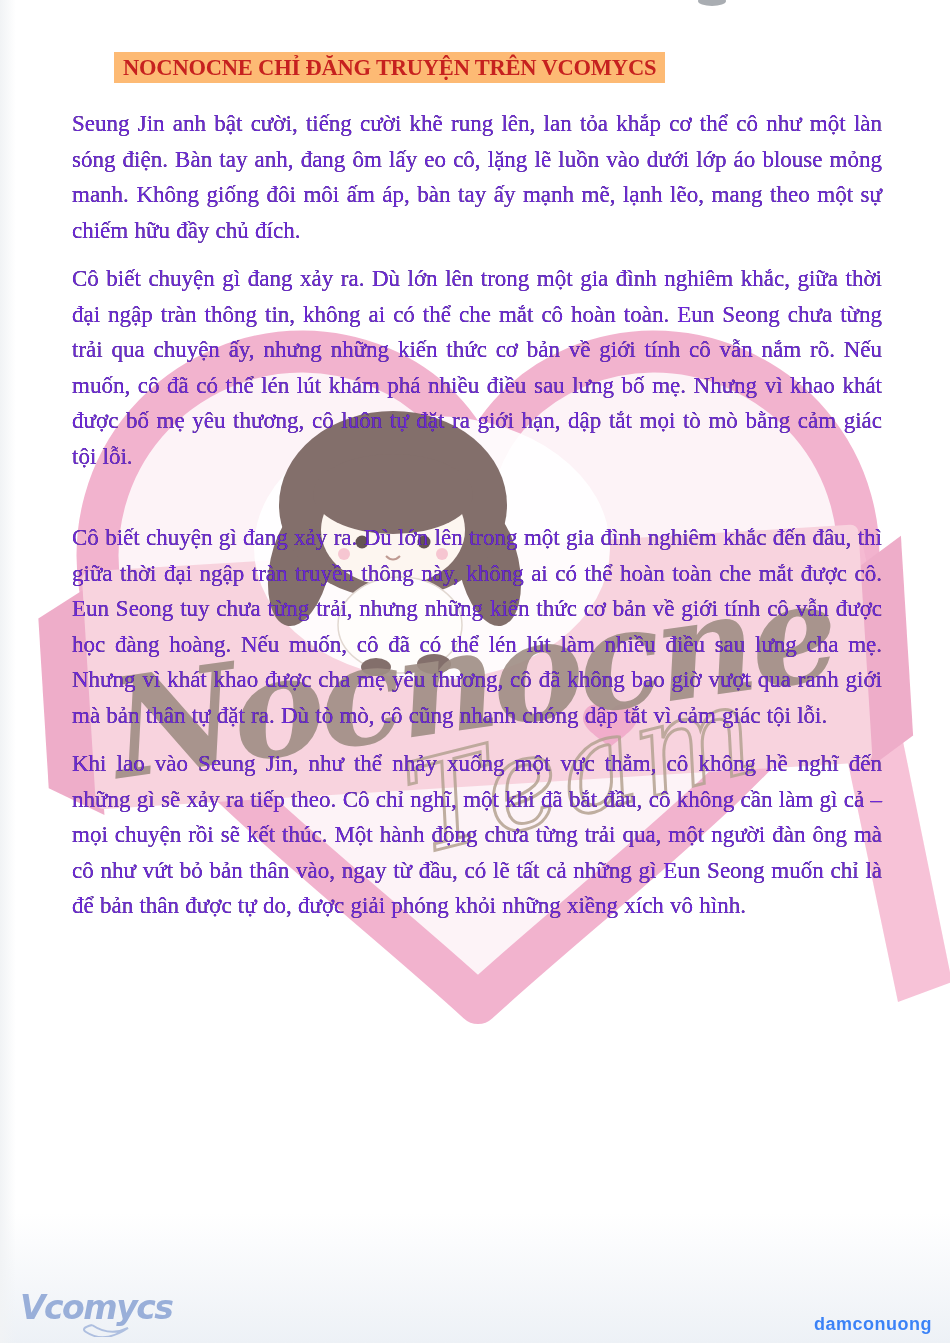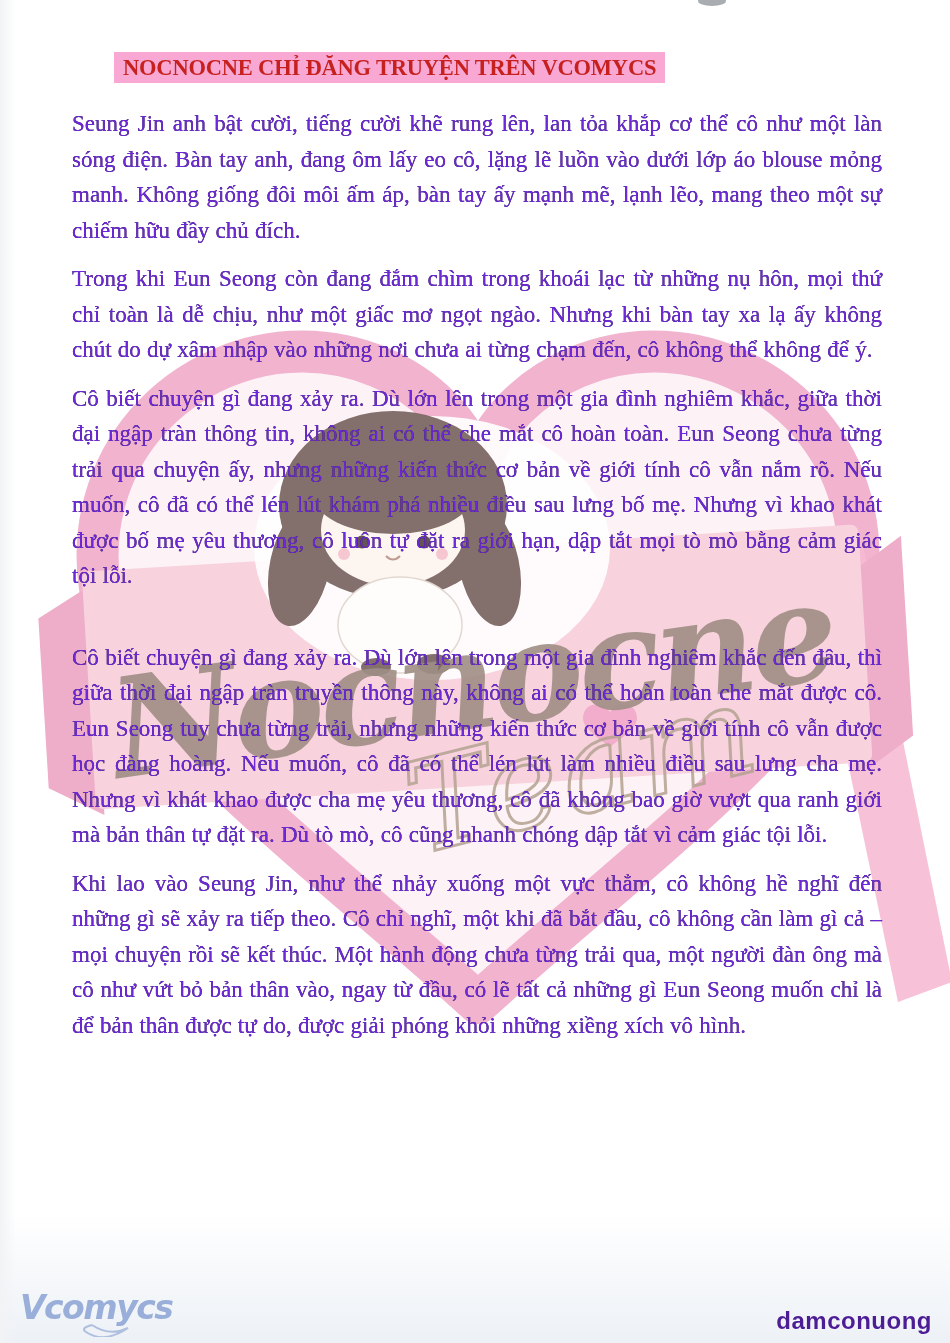--- a/index.html
+++ b/index.html
@@ -20,40 +20,40 @@
   }
   .watermark{
     position:absolute;left:0;top:0;z-index:1;pointer-events:none;
   }
   .page-content{
     position:absolute;left:0;top:0;width:950px;z-index:2;
     padding:0 68px 0 72px;box-sizing:border-box;
   }
   .notice{
     display:inline-block;margin:52px 0 0 42px;padding:3px 9px 2px 9px;
-    background:#f9a8d4;color:#c6211f;
+    background:#fdba74;color:#c6211f;
     font-family:"Liberation Serif", serif;font-weight:bold;
     font-size:22.5px;letter-spacing:-0.2px;white-space:nowrap;
   }
   .para{
     margin:0 0 13px 0;
     text-align:justify;
     font-size:23px;line-height:35.5px;color:#6d28d9;
     text-shadow:0 0 0.55px #1a1a1a;
     word-spacing:0.5px;
   }
   .para.first{margin-top:23px;}
   .para.after-watermark-gap{margin-top:46px;}
   .footer-logo{
     position:absolute;left:14px;bottom:6px;z-index:3;
   }
   .footer-credit{
     position:absolute;right:18px;bottom:8px;z-index:3;
     font-family:"Liberation Sans", sans-serif;font-weight:bold;
-    font-size:24px;color:#4c1d95;letter-spacing:0.5px;
+    font-size:18px;color:#3b82f6;letter-spacing:0.5px;
     text-shadow:0 0 1px #ffffff;
   }
 </style>
 </head>
 <body>
 
 <div class="edge-tint"></div>
 <div class="top-notch"></div>
 
 <svg class="watermark" width="950" height="1343" viewBox="0 0 950 1343" aria-hidden="true">
@@ -96,21 +96,20 @@
 
     <text x="475" y="728" text-anchor="middle" font-family="DejaVu Serif, serif" font-size="138" font-weight="bold" font-style="italic" letter-spacing="-5" fill="#8f7b70" opacity="0.9" transform="rotate(-8 475 700)">Nocnocne</text>
     <text x="585" y="812" text-anchor="middle" font-family="DejaVu Serif, serif" font-size="126" font-style="italic" letter-spacing="3" fill="none" stroke="#a8937f" stroke-width="3" opacity="0.85" transform="rotate(-14 585 780)">Team</text>
   </g>
 </svg>
 
 <div class="page-content">
   <span class="notice">NOCNOCNE CHỈ ĐĂNG TRUYỆN TRÊN VCOMYCS</span>
 
   <p class="para first">Seung Jin anh bật cười, tiếng cười khẽ rung lên, lan tỏa khắp cơ thể cô như một làn sóng điện. Bàn tay anh, đang ôm lấy eo cô, lặng lẽ luồn vào dưới lớp áo blouse mỏng manh. Không giống đôi môi ấm áp, bàn tay ấy mạnh mẽ, lạnh lẽo, mang theo một sự chiếm hữu đầy chủ đích.</p>
-  <p class="para">Trong khi Eun Seong còn đang đắm chìm trong khoái lạc từ những nụ hôn, mọi thứ chỉ toàn là dễ chịu, như một giấc mơ ngọt ngào. Nhưng khi bàn tay xa lạ ấy không chút do dự xâm nhập vào những nơi chưa ai từng chạm đến, cô không thể không để ý.</p>
   <p class="para">Cô biết chuyện gì đang xảy ra. Dù lớn lên trong một gia đình nghiêm khắc, giữa thời đại ngập tràn thông tin, không ai có thể che mắt cô hoàn toàn. Eun Seong chưa từng trải qua chuyện ấy, nhưng những kiến thức cơ bản về giới tính cô vẫn nắm rõ. Nếu muốn, cô đã có thể lén lút khám phá nhiều điều sau lưng bố mẹ. Nhưng vì khao khát được bố mẹ yêu thương, cô luôn tự đặt ra giới hạn, dập tắt mọi tò mò bằng cảm giác tội lỗi.</p>
   <p class="para after-watermark-gap">Cô biết chuyện gì đang xảy ra. Dù lớn lên trong một gia đình nghiêm khắc đến đâu, thì giữa thời đại ngập tràn truyền thông này, không ai có thể hoàn toàn che mắt được cô. Eun Seong tuy chưa từng trải, nhưng những kiến thức cơ bản về giới tính cô vẫn được học đàng hoàng. Nếu muốn, cô đã có thể lén lút làm nhiều điều sau lưng cha mẹ. Nhưng vì khát khao được cha mẹ yêu thương, cô đã không bao giờ vượt qua ranh giới mà bản thân tự đặt ra. Dù tò mò, cô cũng nhanh chóng dập tắt vì cảm giác tội lỗi.</p>
   <p class="para">Khi lao vào Seung Jin, như thể nhảy xuống một vực thẳm, cô không hề nghĩ đến những gì sẽ xảy ra tiếp theo. Cô chỉ nghĩ, một khi đã bắt đầu, cô không cần làm gì cả – mọi chuyện rồi sẽ kết thúc. Một hành động chưa từng trải qua, một người đàn ông mà cô như vứt bỏ bản thân vào, ngay từ đầu, có lẽ tất cả những gì Eun Seong muốn chỉ là để bản thân được tự do, được giải phóng khỏi những xiềng xích vô hình.</p>
 </div>
 
 <svg class="footer-logo" width="190" height="56" viewBox="0 0 190 56">
   <text x="6" y="38" font-family="DejaVu Sans, sans-serif" font-size="33" font-style="italic" font-weight="bold" letter-spacing="-1.5" fill="#8aa3d4" opacity="0.85">Vcomycs</text>
   <path d="M78,44 q18,12 36,3 q-24,16 -42,4 q-6,-4 6,-7" fill="none" stroke="#9db2da" stroke-width="2" opacity="0.8"></path>
 </svg>
 

